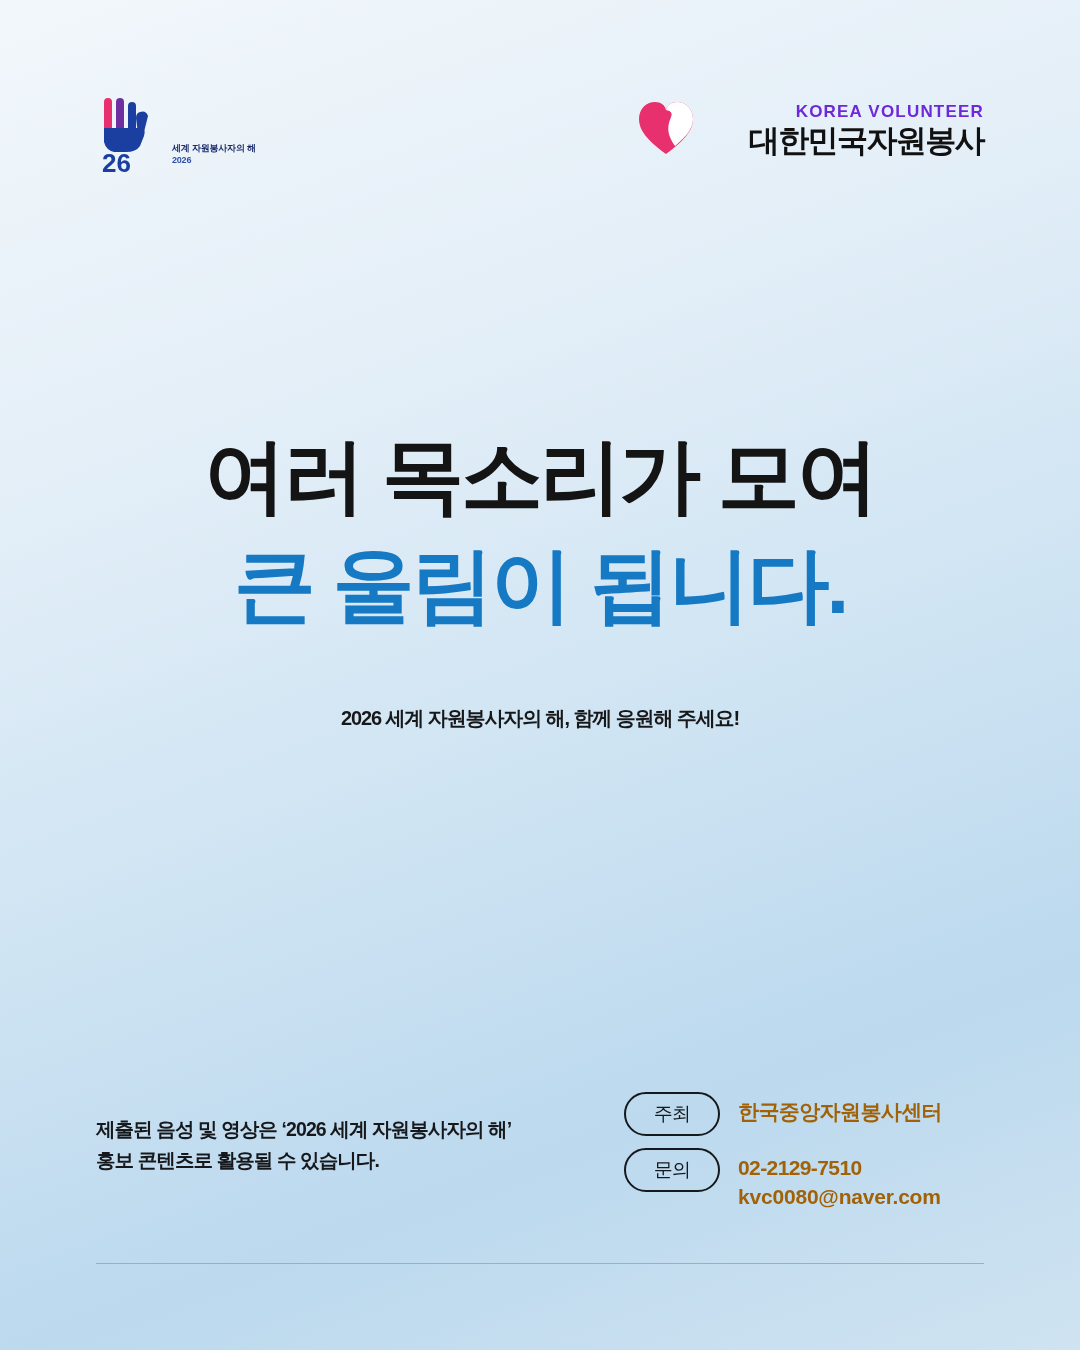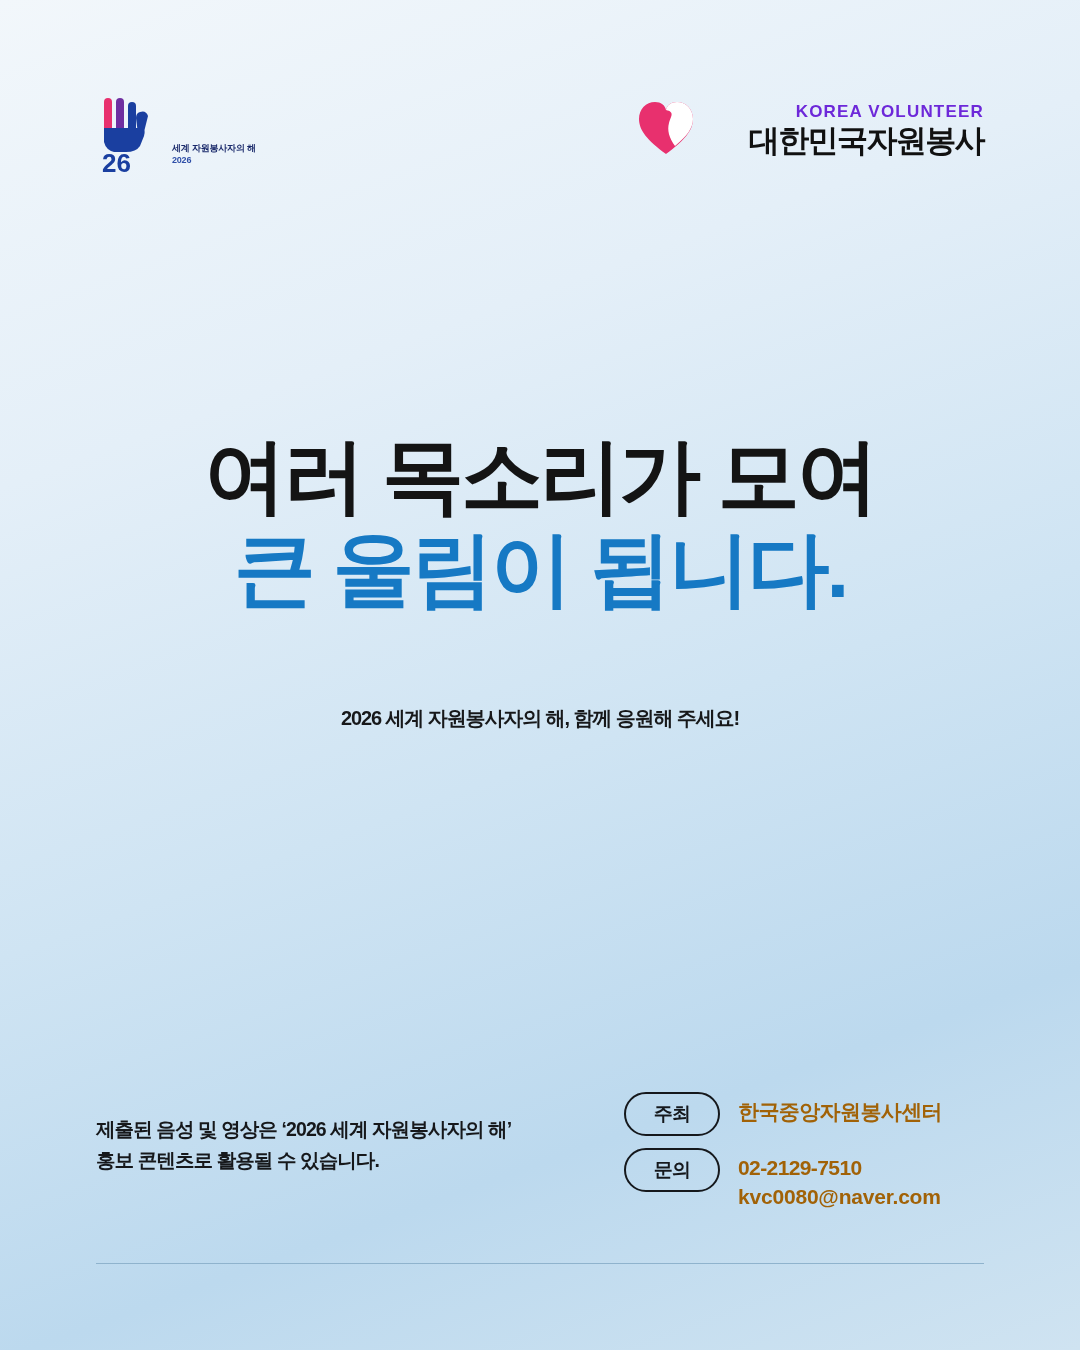--- a/index.html
+++ b/index.html
@@ -96,20 +96,21 @@
     letter-spacing: -3px;
     color: #141414;
     line-height: 1.08;
   }
   .headline .line2 {
     font-size: 82px;
     font-weight: 800;
     letter-spacing: -3px;
     color: #1679c4;
     line-height: 1.18;
+    margin-top: 16px;
   }
   .headline .dot { color: #1679c4; }
   .subhead {
     position: absolute;
     top: 705px;
     left: 0;
     right: 0;
     text-align: center;
     font-size: 20px;
     font-weight: 700;
@@ -152,21 +153,21 @@
   .pill {
     flex: none;
     width: 92px;
     height: 40px;
     border: 2px solid #15181c;
     border-radius: 22px;
     display: flex;
     align-items: center;
     justify-content: center;
     font-size: 19px;
-    font-weight: 700;
+    font-weight: 400;
     letter-spacing: -0.8px;
     color: #15181c;
     background: transparent;
   }
   .contact-val {
     font-size: 21px;
     font-weight: 700;
     letter-spacing: -0.6px;
     color: #a16207;
     line-height: 1.35;

